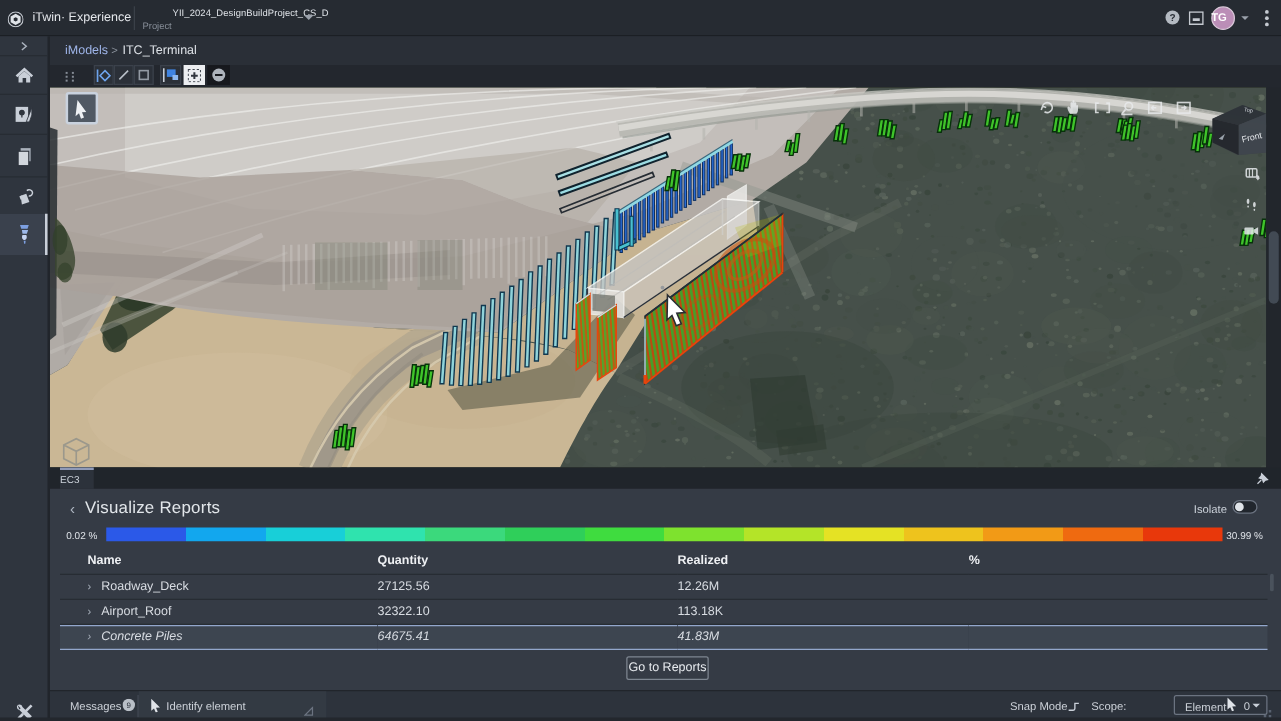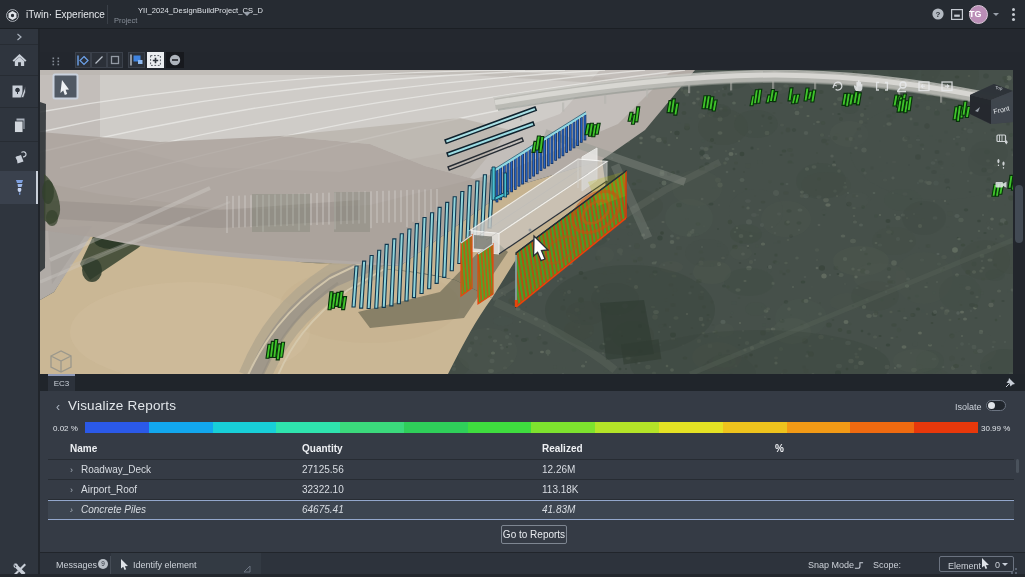--- a/index.html
+++ b/index.html
@@ -39,21 +39,21 @@
      display:flex; align-items:center; justify-content:center; }
 
   
   #viewport { position:absolute; left:40px; top:70px; width:973px; height:304px; background:#3c4735; overflow:hidden; }
   #vscroll { position:absolute; left:1013px; top:70px; width:12px; height:304px; background:#22262c; }
   #vthumb { position:absolute; left:1015px; top:185px; width:8px; height:58px; background:#424a54; border-radius:4px; }
 
   
   #tabrow { position:absolute; left:40px; top:374px; width:985px; height:17px; background:#20252b; }
   #ec3tab { position:absolute; left:8px; top:0px; width:27px; height:17px; background:#2c323b;
-    border-top:2px solid #8f9ab8; color:#ccd2da; font-size:8px; text-align:center; line-height:15px; }
+    border-top:2px solid #8f9ab8; color:#ccd2da; font-size:8px; text-align:left; line-height:15px; }
 
   
   #panel { position:absolute; left:40px; top:391px; width:985px; height:161px; background:#353b45; }
   #ptitle { position:absolute; left:28px; top:7px; color:#e2e6ea; font-size:13.5px; font-weight:normal; letter-spacing:.2px;}
   #pchev { position:absolute; left:16px; top:9px; color:#aeb6c2; font-size:12px; }
   #isolbl { position:absolute; left:915px; top:11px; color:#ccd2da; font-size:9px; }
   #toggle { position:absolute; left:946px; top:9px; width:20px; height:11px; background:#21262d;
     border:1px solid #6b7380; border-radius:6px; }
   #toggle .knob { position:absolute; left:1px; top:1px; width:7px; height:7px; border-radius:50%; background:#dfe3e8; }
 
@@ -151,20 +151,25 @@
     </div>
     <div class="sb-item" style="top:525px">
       <svg width="15" height="15" viewBox="0 0 15 15">
           <path d="M2 2 C1 3.5 1.5 5.5 3.5 6 L11 13.5 L13.5 11 L6 3.5 C5.5 1.5 3.5 1 2 2 L4.5 4.5 L3.5 5.5 Z" fill="#c9cfd8"></path>
           <path d="M12.5 1.5 L14 3 L8 9 L6.5 7.5 Z" fill="#c9cfd8"></path>
           <path d="M5.8 8.2 L2 12 L3.5 13.5 L7.2 9.8" fill="#c9cfd8"></path>
         </svg>
     </div>
   </div>
 
+  <div id="crumbbar">
+    <div class="bc1">iModels</div>
+    <div class="bcsep">&gt;</div>
+    <div class="bc2">ITC_Terminal</div>
+  </div>
 
   <div id="toolbar">
     <svg class="abs" style="left:12px;top:5px" width="8" height="9" viewBox="0 0 8 9">
         <g fill="#848b95">
           <rect x="0.5" y="0.5" width="1.6" height="1.6"></rect>
           <rect x="5.5" y="0.5" width="1.6" height="1.6"></rect>
           <rect x="0.5" y="3.6" width="1.6" height="1.6"></rect>
           <rect x="5.5" y="3.6" width="1.6" height="1.6"></rect>
           <rect x="0.5" y="6.7" width="1.6" height="1.6"></rect>
           <rect x="5.5" y="6.7" width="1.6" height="1.6"></rect>

